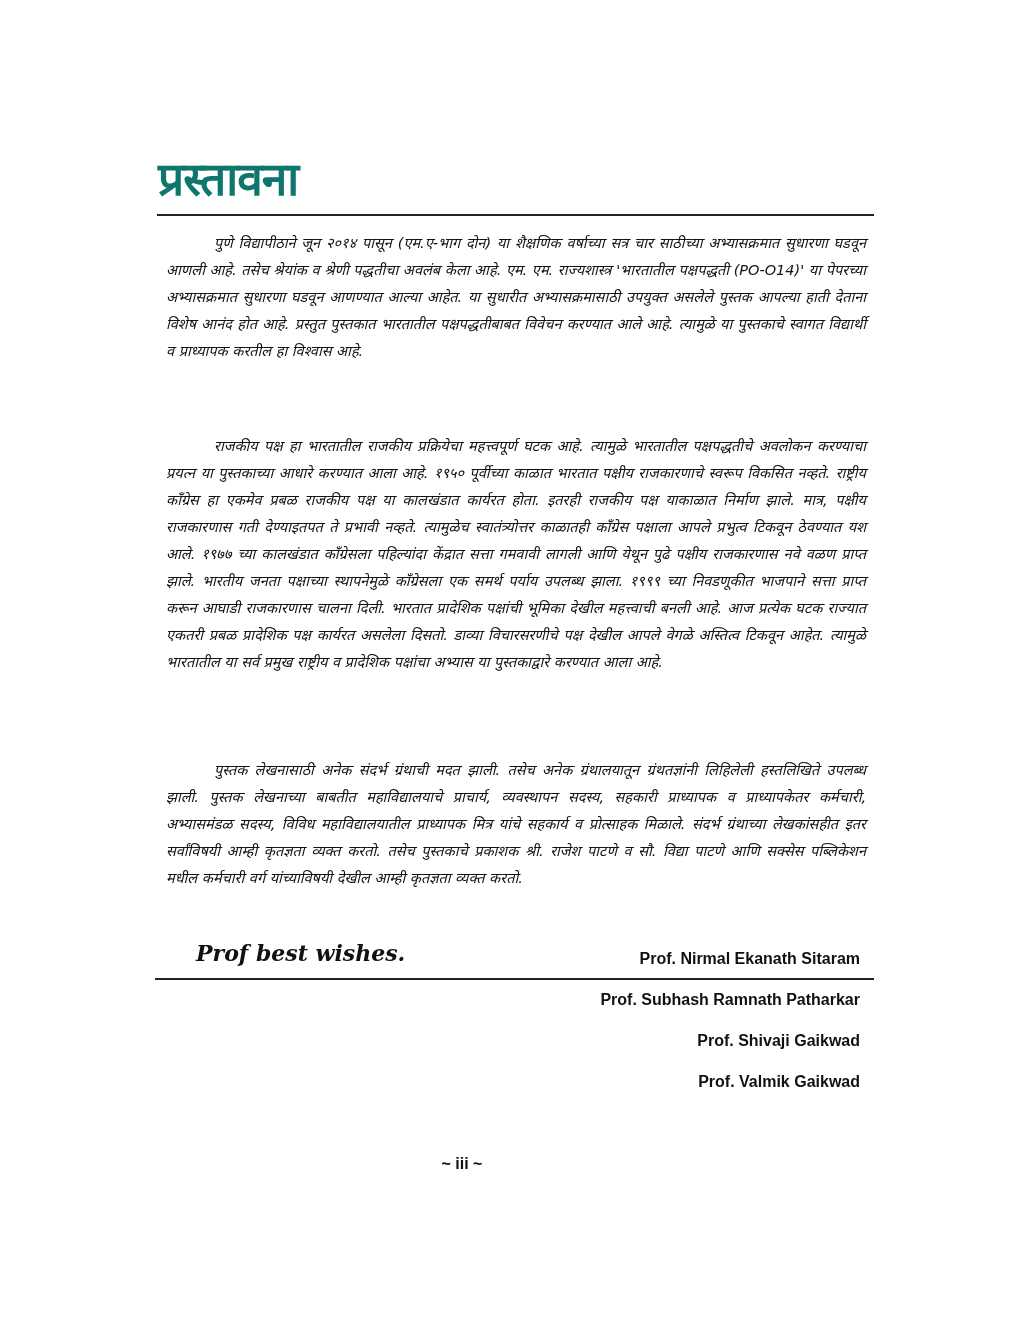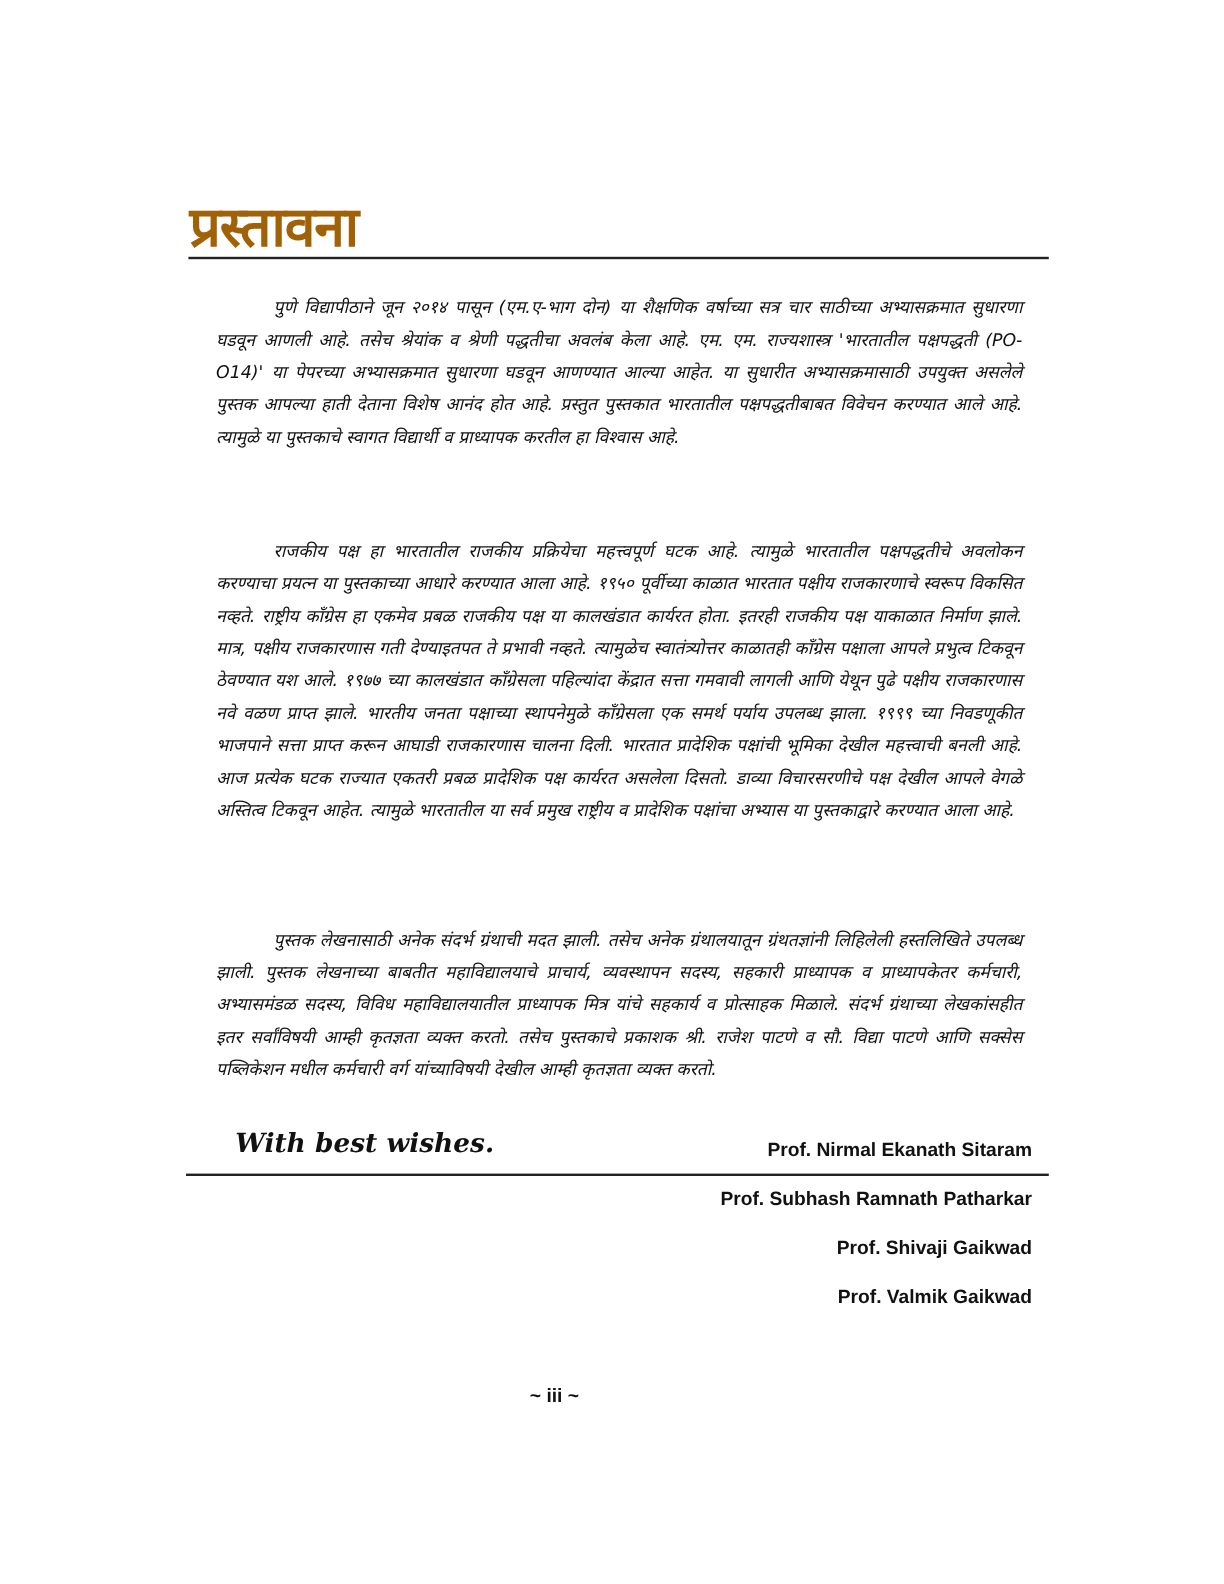--- a/index.html
+++ b/index.html
@@ -1,33 +1,33 @@
 <!DOCTYPE html>
 <html><head>
 <meta charset="utf-8">
 <style>
   html, body { margin: 0; padding: 0; background: #ffffff; }
   body { width: 1020px; height: 1320px; position: relative; overflow: hidden; color: #111; }
   .heading {
-    position: absolute; left: 158px; top: 163px;
+    position: absolute; left: 158px; top: 153px;
     font-family: "DejaVu Sans", sans-serif; font-weight: bold; font-size: 46px;
-    line-height: 52px; letter-spacing: -1px; color: #a16207;
+    line-height: 52px; letter-spacing: -1px; color: #0f766e;
   }
   .rule { position: absolute; height: 2px; background: #222; }
   .rule-top { left: 157px; top: 214px; width: 717px; }
   .rule-bottom { left: 155px; top: 978px; width: 719px; }
   .body-text {
     position: absolute; left: 166px; width: 700px;
     font-family: "DejaVu Sans", sans-serif; font-style: italic;
     font-size: 14.5px; line-height: 27px; text-align: justify; color: #111;
   }
   .p1 { top: 230px; }
   .p2 { top: 433px; }
   .p3 { top: 757px; }
-  .body-text p { margin: 14px; text-indent: 48px; }
+  .body-text p { margin: 0; text-indent: 48px; }
   .wishes {
     position: absolute; left: 196px; top: 940px;
     font-family: "DejaVu Serif", serif; font-style: italic; font-weight: bold;
     font-size: 22px; color: #111;
   }
   .signatures {
     position: absolute; right: 160px; top: 946px; text-align: right;
     font-family: "Liberation Sans", sans-serif; font-weight: bold; font-size: 16px; color: #111;
   }
   .signatures div { height: 41px; line-height: 26px; }
@@ -45,21 +45,21 @@
 <div class="body-text p1">
     <p>पुणे विद्यापीठाने जून २०१४ पासून (एम.ए-भाग दोन) या शैक्षणिक वर्षाच्या सत्र चार साठीच्या अभ्यासक्रमात सुधारणा घडवून आणली आहे. तसेच श्रेयांक व श्रेणी पद्धतीचा अवलंब केला आहे. एम. एम. राज्यशास्त्र 'भारतातील पक्षपद्धती (PO-O14)' या पेपरच्या अभ्यासक्रमात सुधारणा घडवून आणण्यात आल्या आहेत. या सुधारीत अभ्यासक्रमासाठी उपयुक्त असलेले पुस्तक आपल्या हाती देताना विशेष आनंद होत आहे. प्रस्तुत पुस्तकात भारतातील पक्षपद्धतीबाबत विवेचन करण्यात आले आहे. त्यामुळे या पुस्तकाचे स्वागत विद्यार्थी व प्राध्यापक करतील हा विश्वास आहे.</p>
   </div>
 <div class="body-text p2">
     <p>राजकीय पक्ष हा भारतातील राजकीय प्रक्रियेचा महत्त्वपूर्ण घटक आहे. त्यामुळे भारतातील पक्षपद्धतीचे अवलोकन करण्याचा प्रयत्न या पुस्तकाच्या आधारे करण्यात आला आहे. १९५० पूर्वीच्या काळात भारतात पक्षीय राजकारणाचे स्वरूप विकसित नव्हते. राष्ट्रीय काँग्रेस हा एकमेव प्रबळ राजकीय पक्ष या कालखंडात कार्यरत होता. इतरही राजकीय पक्ष याकाळात निर्माण झाले. मात्र, पक्षीय राजकारणास गती देण्याइतपत ते प्रभावी नव्हते. त्यामुळेच स्वातंत्र्योत्तर काळातही काँग्रेस पक्षाला आपले प्रभुत्व टिकवून ठेवण्यात यश आले. १९७७ च्या कालखंडात काँग्रेसला पहिल्यांदा केंद्रात सत्ता गमवावी लागली आणि येथून पुढे पक्षीय राजकारणास नवे वळण प्राप्त झाले. भारतीय जनता पक्षाच्या स्थापनेमुळे काँग्रेसला एक समर्थ पर्याय उपलब्ध झाला. १९९९ च्या निवडणूकीत भाजपाने सत्ता प्राप्त करून आघाडी राजकारणास चालना दिली. भारतात प्रादेशिक पक्षांची भूमिका देखील महत्त्वाची बनली आहे. आज प्रत्येक घटक राज्यात एकतरी प्रबळ प्रादेशिक पक्ष कार्यरत असलेला दिसतो. डाव्या विचारसरणीचे पक्ष देखील आपले वेगळे अस्तित्व टिकवून आहेत. त्यामुळे  भारतातील या सर्व प्रमुख राष्ट्रीय व प्रादेशिक पक्षांचा अभ्यास या पुस्तकाद्वारे करण्यात आला आहे.</p>
   </div>
 <div class="body-text p3">
     <p>पुस्तक लेखनासाठी अनेक संदर्भ ग्रंथाची मदत झाली. तसेच अनेक ग्रंथालयातून ग्रंथतज्ञांनी लिहिलेली हस्तलिखिते उपलब्ध झाली. पुस्तक लेखनाच्या बाबतीत महाविद्यालयाचे प्राचार्य, व्यवस्थापन सदस्य, सहकारी  प्राध्यापक व प्राध्यापकेतर कर्मचारी, अभ्यासमंडळ सदस्य, विविध महाविद्यालयातील प्राध्यापक मित्र यांचे सहकार्य व प्रोत्साहक मिळाले. संदर्भ ग्रंथाच्या लेखकांसहीत इतर सर्वांविषयी आम्ही कृतज्ञता व्यक्त करतो. तसेच पुस्तकाचे प्रकाशक श्री. राजेश पाटणे व सौ. विद्या पाटणे आणि सक्सेस पब्लिकेशन मधील कर्मचारी वर्ग यांच्याविषयी देखील आम्ही कृतज्ञता व्यक्त करतो.</p>
   </div>
 
-<div class="wishes">With best wishes.</div>
+<div class="wishes">Prof best wishes.</div>
 <div class="rule rule-bottom"></div>
 
 <div class="signatures">
   <div>Prof. Nirmal Ekanath Sitaram</div>
   <div>Prof. Subhash Ramnath Patharkar</div>
   <div>Prof. Shivaji Gaikwad</div>
   <div>Prof. Valmik Gaikwad</div>
 </div>
 
 <div class="page-num">~ iii ~</div>

